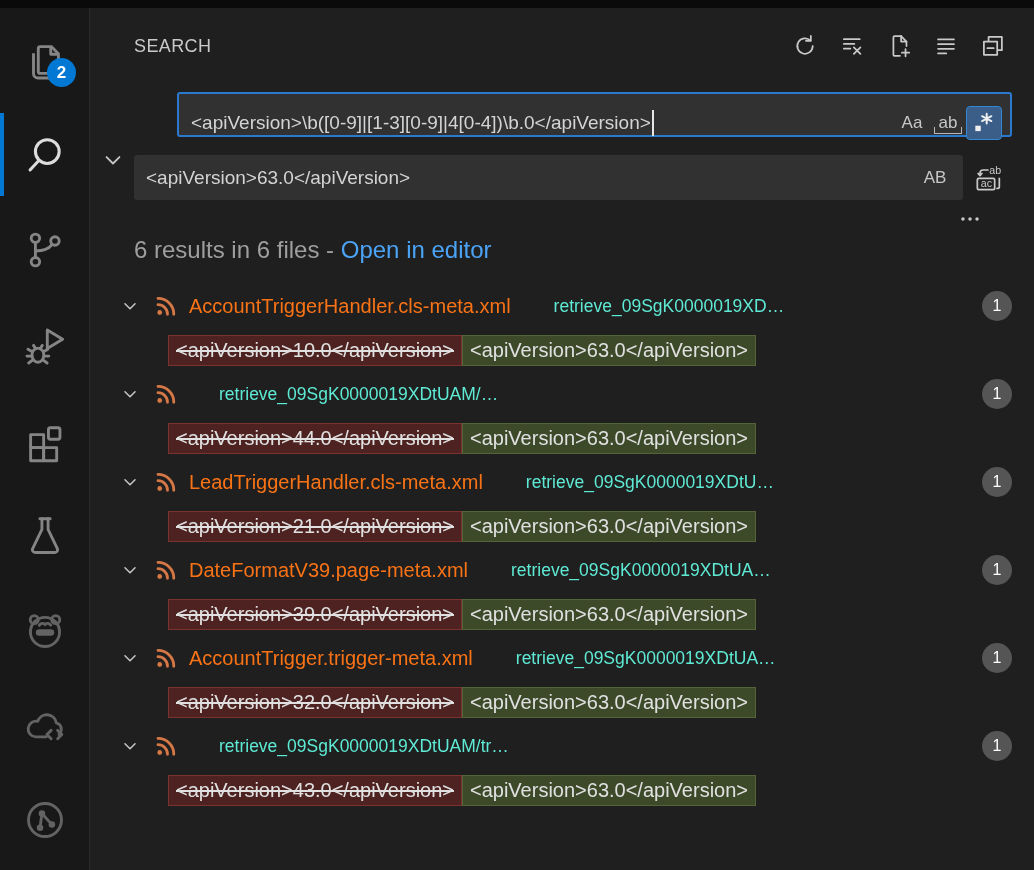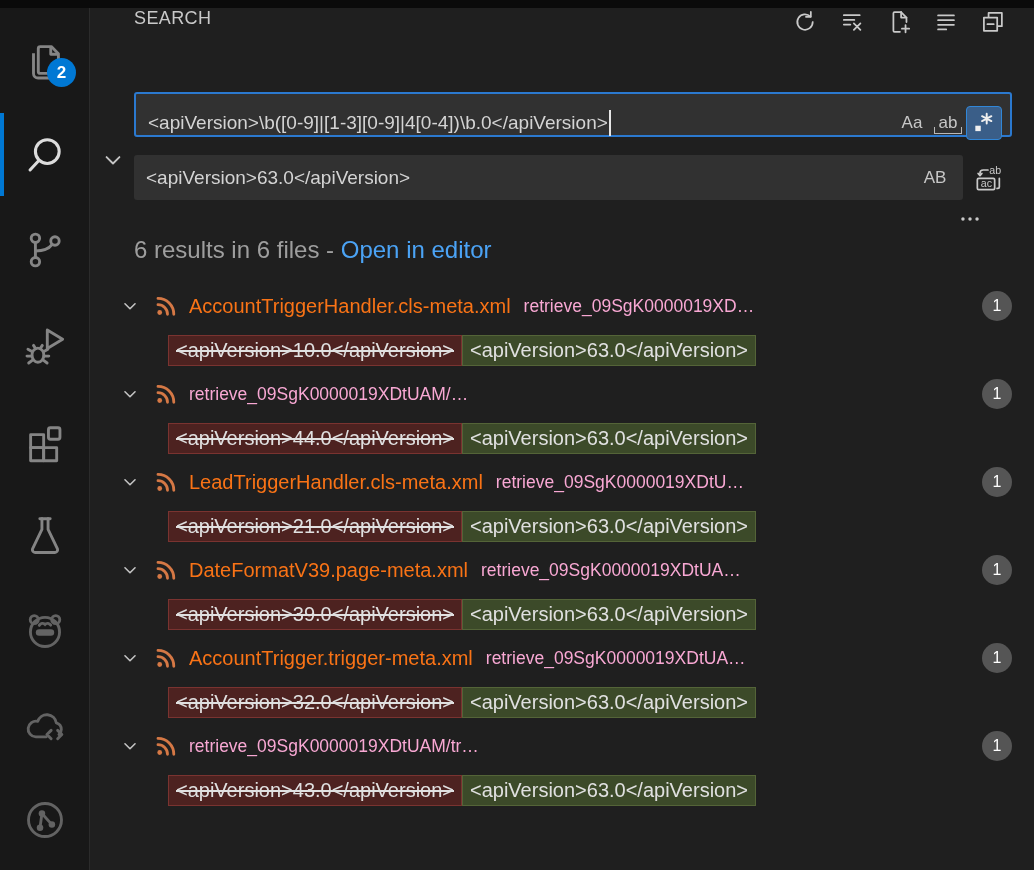--- a/index.html
+++ b/index.html
@@ -16,32 +16,32 @@
   .ab-item svg { width:46px; height:46px; }
   .ab-item.active { color:#dcdcdc; }
   .ab-item.active::before { content:""; position:absolute; left:0; top:6px; bottom:6px; width:4px; background:#0078d4; }
   .ab-item.dim { color:#636363; }
   .badge-blue { position:absolute; right:13px; bottom:20px; width:29px; height:29px; border-radius:50%;
                 background:#0078d4; color:#fff; font-size:17px; font-weight:700;
                 display:flex; align-items:center; justify-content:center; }
 
   
   .panel { position:absolute; left:91px; top:8px; right:0; bottom:0; background:#1f1f1f; }
-  .panel-header { display:flex; height:76px; padding:0 27px 0 43px;gap:12px; }
+  .panel-header { display:flex; align-items:center; height:76px; padding:0 27px 0 43px;gap:12px; }
   .panel-title { font-size:18px; letter-spacing:.4px; color:#c9c9c9; }
   .header-actions { margin-left:auto; display:flex; gap:19px; }
   .icon-btn { width:28px; height:28px; color:#c9c9c9; cursor:pointer; display:flex; align-items:center; justify-content:center; }
   .icon-btn svg { width:28px; height:28px; }
 
   .search-block { display:flex; padding-right:22px; margin-top:8px; }
   .toggle-col { width:43px; display:flex; align-items:center; justify-content:center; color:#c5c5c5; }
   .inputs-col { flex:1; min-width:0; }
 
   .search-box { display:flex; align-items:center; height:45px; background:#313131;
-                border:2px solid #2b79cf; border-radius:3px; padding:16px 8px 0 12px; }
+                border:2px solid #2b79cf; border-radius:3px; padding:16px 8px 0 12px;margin-left:43px; }
   .input-text { font-size:19px; color:#d4d4d4; white-space:pre; overflow:hidden; }
   .caret { width:2px; height:26px; background:#e6e6e6; margin-left:1px; flex:none; }
   .opts { margin-left:auto; display:flex; align-items:center; }
   .opt { min-width:36px; height:34px; padding:0 4px; display:flex; align-items:center; justify-content:center;
          font-size:17px; color:#c7c7c7; border-radius:4px; cursor:pointer; }
   .opt.ww span { position:relative; padding:0 3px; }
   .opt.ww span::after { content:""; position:absolute; left:-2px; right:-2px; bottom:-1px; height:6px;
                         border:1.5px solid #b9b9b9; border-top:none; }
   .opt.regex-active { background:#3a5e88; border:1.5px solid #3187d8; }
 
@@ -58,21 +58,21 @@
   .summary a { color:#4ba3f5; text-decoration:none; cursor:pointer; }
 
   
   .results { margin-top:20px; }
   .file-row { height:44px; display:flex; align-items:center; padding:0 22px 0 28px; cursor:pointer; }
   .chev { width:24px; color:#c5c5c5; flex:none; }
   .chev svg { width:22px; height:22px; }
   .xmlicon { width:26px; margin:0 10px; color:#d57845; flex:none; }
   .xmlicon svg { width:26px; height:26px; }
   .fname { font-size:20px; color:#f97316; white-space:nowrap; margin-right:13px; }
-  .fpath { font-size:17.5px; color:#f9a8d4; white-space:nowrap; overflow:hidden; flex:1; min-width:0; }
+  .fpath { font-size:17.5px; color:#5eead4; white-space:nowrap; overflow:hidden; flex:1; min-width:0;margin-left:30px; }
   .badge { width:30px; height:30px; border-radius:50%; background:#555; color:#fff; font-size:16px;
            display:flex; align-items:center; justify-content:center; margin-left:10px; flex:none; }
   .match-row { height:44px; display:flex; align-items:center; padding-left:77px; font-size:20px; cursor:pointer; }
   .removed { background:#4d2220; border:1px solid #7a3330; color:#e0e0e0; text-decoration:line-through;
              padding:3px 7px; white-space:pre; }
   .inserted { background:#3c4a29; border:1px solid #546438; color:#e0e0e0; padding:3px 7px; white-space:pre; }
 </style>
 </head>
 <body>
 

